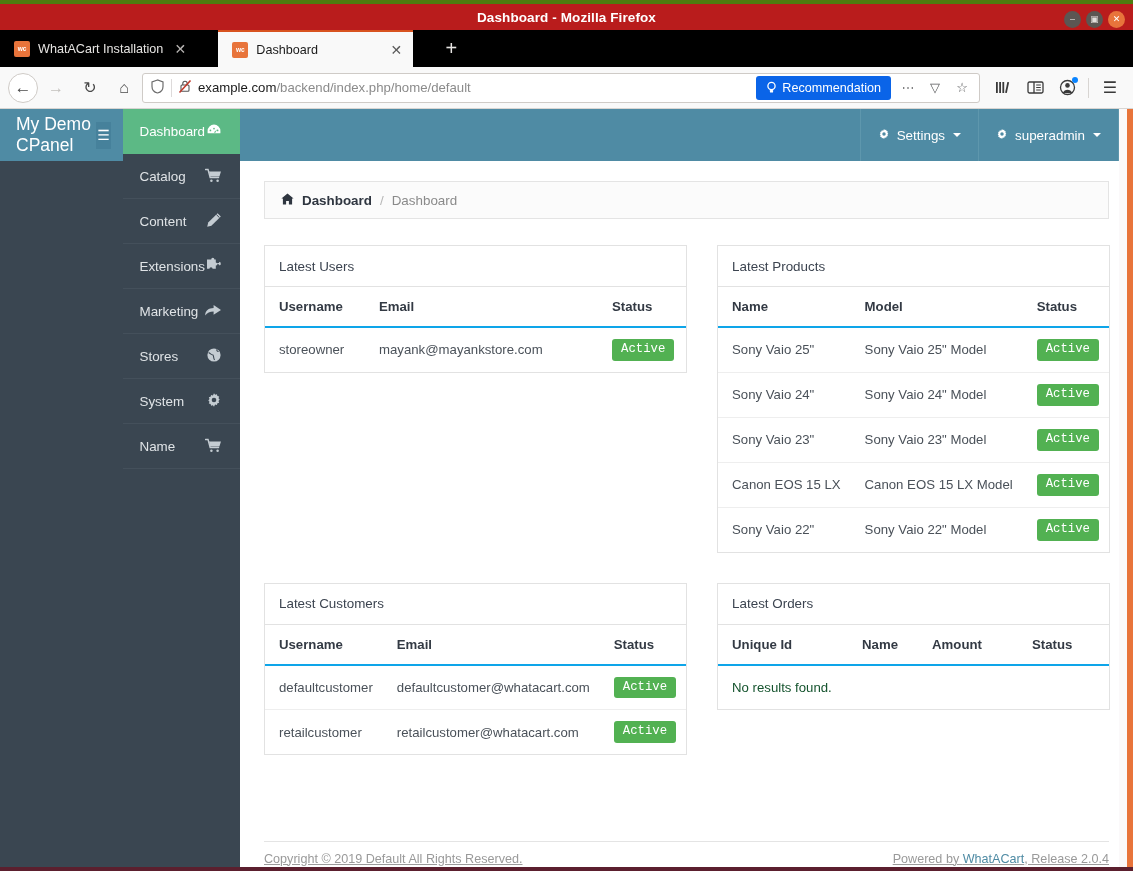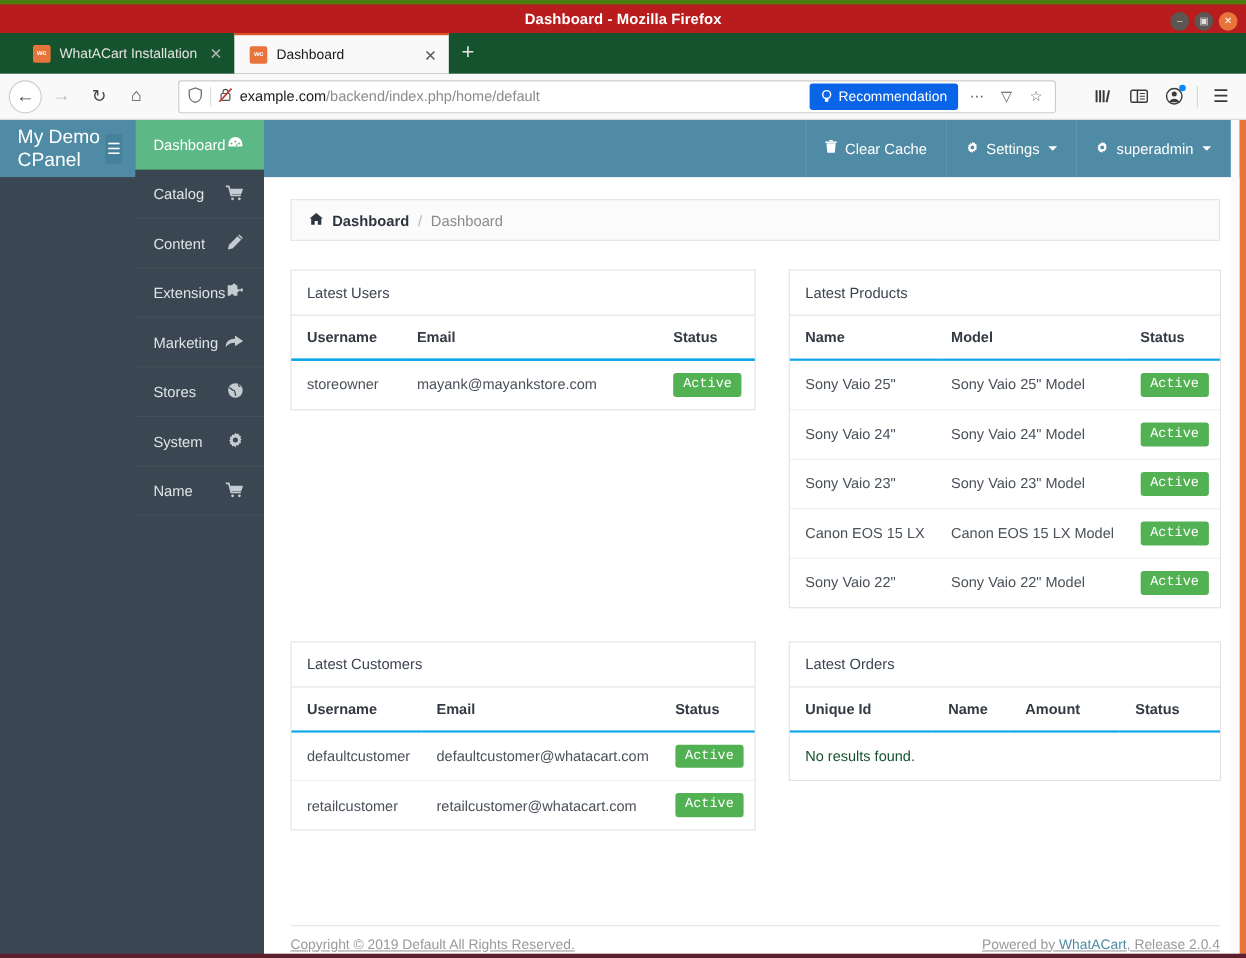--- a/index.html
+++ b/index.html
@@ -39,24 +39,25 @@
   .winbtn {
     width: 17px; height: 17px; border-radius: 50%;
     background: #5c5653;
     display: flex; align-items: center; justify-content: center;
     color: #e2dedc; font-size: 9px; line-height: 1;
   }
   .winbtn.close { background: #e8743b; color: #fff; }
 
   
   .tabstrip {
-    height: 37px; background: #14532d;
+    height: 37px; background: #000000;
     display: flex; align-items: flex-end;
-    padding-left: 16px;
+    padding-left: 0;
     position: relative;
+    gap: 21px;
   }
   .tab {
     height: 37px; min-width: 195px; max-width: 230px;
     display: flex; align-items: center; gap: 8px;
     padding: 0 8px 0 14px;
     font-size: 12.6px; color: #e6e4e2;
     position: relative;
   }
   .tab.active {
     background: #f9f9f9; color: #1a1a1a;
@@ -90,21 +91,21 @@
     width: 32px; height: 32px; border-radius: 50%;
     display: flex; align-items: center; justify-content: center;
     color: #4a4a4a; font-size: 16px; flex: none;
   }
   .navbtn.back {
     border: 1px solid #cfcbc7; background: #fff; width: 30px; height: 30px;
     font-size: 17px;
   }
   .navbtn.fwd { color: #c3c0bd; }
   .urlbar {
-    flex: 1 1 auto; height: 30px; margin: 0 20px;
+    flex: 1 1 auto; height: 30px; margin: 0 0;
     background: #ffffff; border: 1px solid #cfcbc7; border-radius: 3px;
     display: flex; align-items: center; gap: 0;
     overflow: hidden;
   }
   .url-shield { width: 28px; text-align: center; color: #6d6d6d; font-size: 13px; }
   .url-divider { width: 1px; height: 18px; background: #dddada; }
   .url-lockslash {
     width: 26px; text-align: center; color: #b33; font-size: 13px; position: relative;
   }
   .url-text {
@@ -482,45 +483,35 @@
 
       </div>
       <div class="sidebar-fill"></div>
     </div>
 
     <div class="content">
 
       <div class="topnav">
         <div class="topnav-item">
           <span>
-            <svg width="11" height="13" viewBox="0 0 11 13" aria-hidden="true">
-              <path d="M1.3 3.2h8.4l-.8 8.6H2.1z" fill="#fff"></path>
-              <rect x="0.3" y="1.6" width="10.4" height="1.3" fill="#fff"></rect>
-              <rect x="3.9" y="0.3" width="3.2" height="1.3" fill="#fff"></rect>
-            </svg>
-          </span>
-          <span>Clear Cache</span>
+            <svg width="12" height="12" viewBox="0 0 16 16" aria-hidden="true">
+              <path d="M8 1.2l1.1 1.5 1.8-.5.5 1.8 1.8.5-.7 1.7 1.2 1.4-1.2 1.4.7 1.7-1.8.5-.5 1.8-1.8-.5L8 14.8l-1.1-1.5-1.8.5-.5-1.8-1.8-.5.7-1.7L2.3 8.4 3.5 7l-.7-1.7 1.8-.5.5-1.8 1.8.5z" fill="#fff"></path>
+              <circle cx="8" cy="8" r="2.3" fill="#4f8ba4"></circle>
+            </svg>
+          </span>
+          <span>Settings</span>
+          <span class="caret"></span>
         </div>
         <div class="topnav-item">
           <span>
             <svg width="12" height="12" viewBox="0 0 16 16" aria-hidden="true">
               <path d="M8 1.2l1.1 1.5 1.8-.5.5 1.8 1.8.5-.7 1.7 1.2 1.4-1.2 1.4.7 1.7-1.8.5-.5 1.8-1.8-.5L8 14.8l-1.1-1.5-1.8.5-.5-1.8-1.8-.5.7-1.7L2.3 8.4 3.5 7l-.7-1.7 1.8-.5.5-1.8 1.8.5z" fill="#fff"></path>
               <circle cx="8" cy="8" r="2.3" fill="#4f8ba4"></circle>
             </svg>
           </span>
-          <span>Settings</span>
-          <span class="caret"></span>
-        </div>
-        <div class="topnav-item">
-          <span>
-            <svg width="12" height="12" viewBox="0 0 16 16" aria-hidden="true">
-              <path d="M8 1.2l1.1 1.5 1.8-.5.5 1.8 1.8.5-.7 1.7 1.2 1.4-1.2 1.4.7 1.7-1.8.5-.5 1.8-1.8-.5L8 14.8l-1.1-1.5-1.8.5-.5-1.8-1.8-.5.7-1.7L2.3 8.4 3.5 7l-.7-1.7 1.8-.5.5-1.8 1.8.5z" fill="#fff"></path>
-              <circle cx="8" cy="8" r="2.3" fill="#4f8ba4"></circle>
-            </svg>
-          </span>
           <span>superadmin</span>
           <span class="caret"></span>
         </div>
       </div>
 
       <div class="page">
 
         <div class="breadcrumb">
           <span class="bc-home">
             <svg width="13" height="12" viewBox="0 0 13 12" aria-hidden="true">

